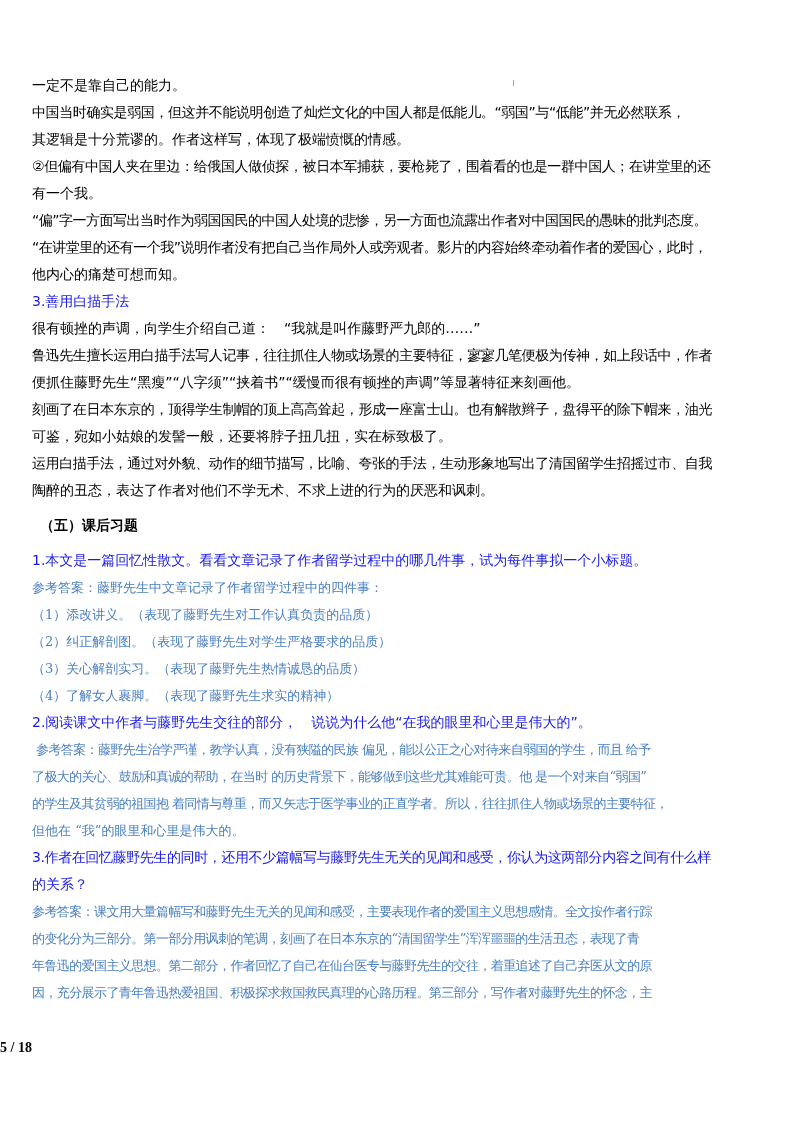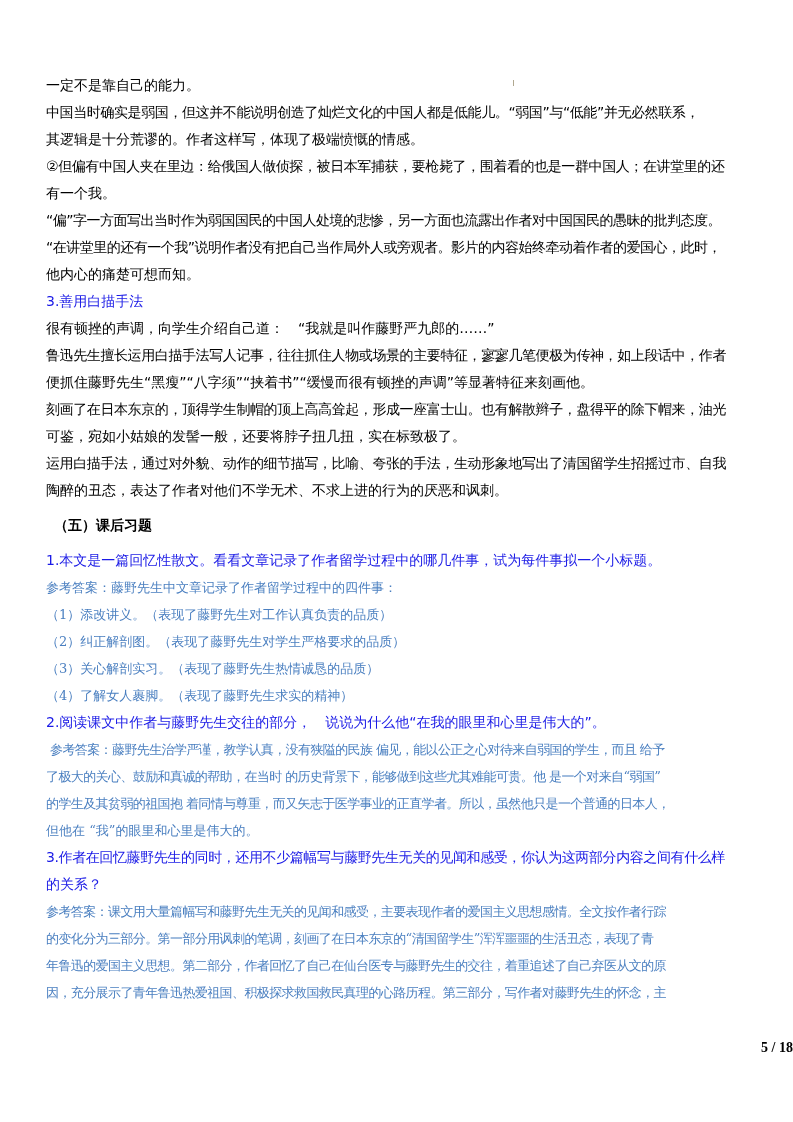--- a/index.html
+++ b/index.html
@@ -1,25 +1,25 @@
 <!DOCTYPE html>
 <html><head>
   <meta charset="utf-8">
   <style>
     html, body { margin: 0; padding: 0; background: #ffffff; }
     body { width: 793px; height: 1122px; position: relative; overflow: hidden;
            font-family: "DejaVu Sans", "Liberation Sans", sans-serif; color: #000; }
-    .page { position: absolute; left: 46px; top: 72px; width: 712px; }
+    .page { position: absolute; left: 32px; top: 72px; width: 712px; }
     .line { font-size: 14px; line-height: 27px; white-space: nowrap; margin: 0; letter-spacing: 0px; }
     .blue { color: #1a1ae6; }
     .answer { color: #4a7fc0; font-family: "DejaVu Serif", "Liberation Serif", serif; font-size: 13px; line-height: 27px; margin: 0; }
     .answer-indent { padding-left: 4px; }
     .heading { font-weight: bold; font-size: 14px; line-height: 27px; margin: 8px; }
     .mark { position: absolute; left: 513px; top: 80px; width: 1px; height: 6px; background: #b0a890; }
-    .footer { position: absolute; top: 1040px; left: 0; width: 793px; text-align: right;
+    .footer { position: absolute; top: 1040px; left: 0; width: 793px; text-align: left;
               font-family: "Liberation Serif", "DejaVu Serif", serif; font-weight: bold; font-size: 14px; }
   </style>
 </head>
 <body>
 
 <div class="mark"></div>
 
 <div class="page">
   <p class="line">一定不是靠自己的能力。</p>
   <p class="line" style="letter-spacing:-0.4px">中国当时确实是弱国，但这并不能说明创造了灿烂文化的中国人都是低能儿。“弱国”与“低能”并无必然联系，</p>
@@ -44,21 +44,21 @@
   <p class="line blue">1.本文是一篇回忆性散文。看看文章记录了作者留学过程中的哪几件事，试为每件事拟一个小标题。</p>
   <p class="answer">参考答案：藤野先生中文章记录了作者留学过程中的四件事：</p>
   <p class="answer">（1）添改讲义。（表现了藤野先生对工作认真负责的品质）</p>
   <p class="answer">（2）纠正解剖图。（表现了藤野先生对学生严格要求的品质）</p>
   <p class="answer">（3）关心解剖实习。（表现了藤野先生热情诚恳的品质）</p>
   <p class="answer">（4）了解女人裹脚。（表现了藤野先生求实的精神）</p>
 
   <p class="line blue">2.阅读课文中作者与藤野先生交往的部分，　说说为什么他“在我的眼里和心里是伟大的”。</p>
   <p class="answer answer-indent" style="letter-spacing:-0.6px">参考答案：藤野先生治学严谨，教学认真，没有狭隘的民族 偏见，能以公正之心对待来自弱国的学生，而且 给予</p>
   <p class="answer" style="letter-spacing:-0.6px">了极大的关心、鼓励和真诚的帮助，在当时 的历史背景下，能够做到这些尤其难能可贵。他 是一个对来自“弱国”</p>
-  <p class="answer" style="letter-spacing:-0.6px">的学生及其贫弱的祖国抱 着同情与尊重，而又矢志于医学事业的正直学者。所以，虽然他只是一个普通的日本人，</p>
+  <p class="answer" style="letter-spacing:-0.6px">的学生及其贫弱的祖国抱 着同情与尊重，而又矢志于医学事业的正直学者。所以，往往抓住人物或场景的主要特征，</p>
   <p class="answer">但他在 “我”的眼里和心里是伟大的。</p>
 
   <p class="line blue" style="letter-spacing:-0.4px">3.作者在回忆藤野先生的同时，还用不少篇幅写与藤野先生无关的见闻和感受，你认为这两部分内容之间有什么样</p>
   <p class="line blue">的关系？</p>
   <p class="answer" style="letter-spacing:-0.6px">参考答案：课文用大量篇幅写和藤野先生无关的见闻和感受，主要表现作者的爱国主义思想感情。全文按作者行踪</p>
   <p class="answer" style="letter-spacing:-0.6px">的变化分为三部分。第一部分用讽刺的笔调，刻画了在日本东京的“清国留学生”浑浑噩噩的生活丑态，表现了青</p>
   <p class="answer" style="letter-spacing:-0.6px">年鲁迅的爱国主义思想。第二部分，作者回忆了自己在仙台医专与藤野先生的交往，着重追述了自己弃医从文的原</p>
   <p class="answer" style="letter-spacing:-0.6px">因，充分展示了青年鲁迅热爱祖国、积极探求救国救民真理的心路历程。第三部分，写作者对藤野先生的怀念，主</p>
 </div>
 

